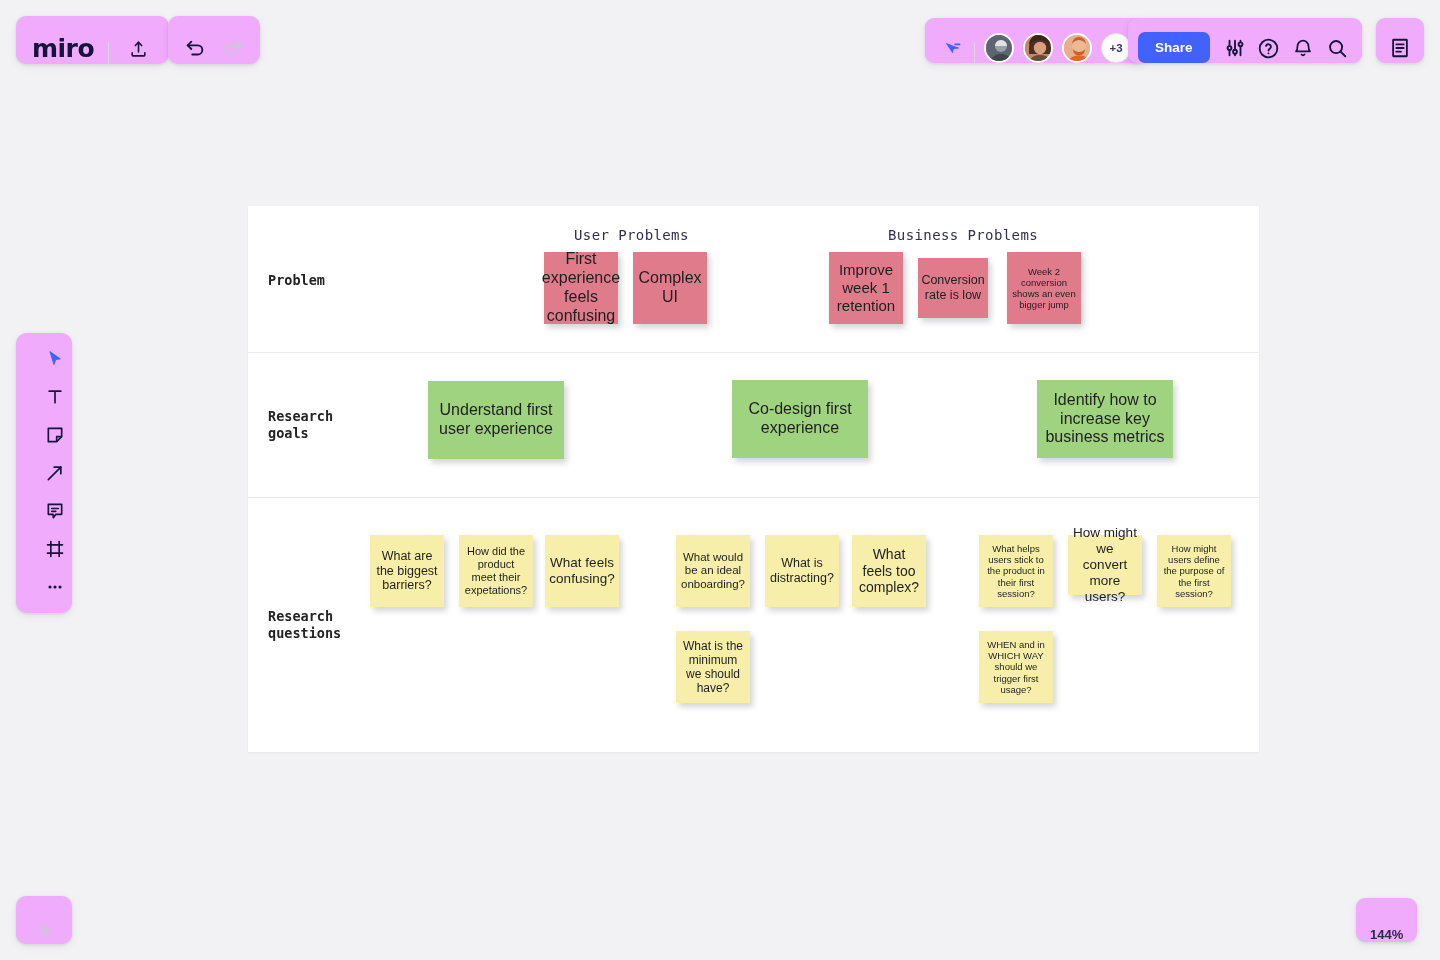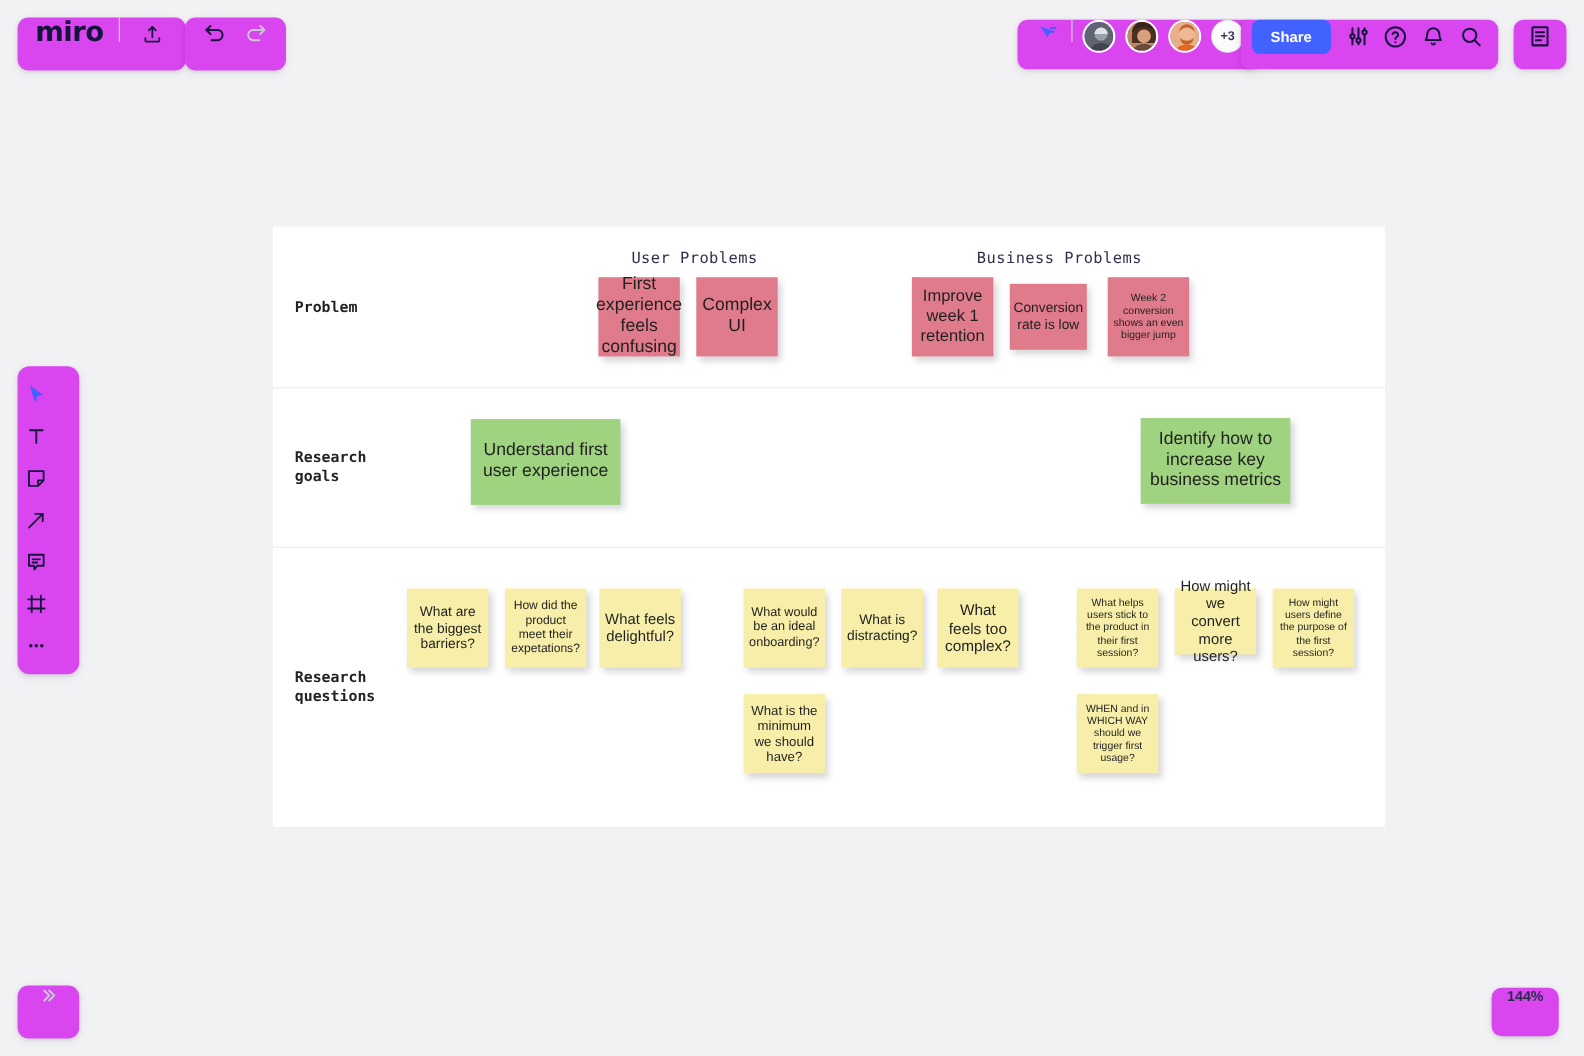--- a/index.html
+++ b/index.html
@@ -12,25 +12,25 @@
     background: #f2f2f4;
     font-family: "Liberation Sans", sans-serif;
     overflow: hidden;
     position: relative;
     -webkit-font-smoothing: antialiased;
   }
 
   
   .panel {
     position: absolute;
-    background: #d946ef;
+    background: #f0abfc;
     border-radius: 10px;
     box-shadow: 0 1px 3px rgba(20,20,43,0.10), 0 3px 10px rgba(20,20,43,0.06);
     display: flex;
-    align-items: flex-start;
+    align-items: flex-end;
   }
 
   
   #logo-panel {
     left: 16px; top: 16px;
     height: 48px;
     padding: 0 16px;
     gap: 14px;
   }
   .miro-logo {
@@ -388,24 +388,25 @@
     <div class="row-label" style="left: 20px; top: 202px;">Research
 goals</div>
     <div class="row-label" style="left: 20px; top: 402px;">Research
 questions</div>
     <div class="sticky pink" style="left: 296px; top: 46px; width: 74px; height: 72px; font-size: 16px;">First experience feels confusing</div>
     <div class="sticky pink" style="left: 385px; top: 46px; width: 74px; height: 72px; font-size: 16px;">Complex UI</div>
     <div class="sticky pink" style="left: 581px; top: 46px; width: 74px; height: 72px; font-size: 15px;">Improve week 1 retention</div>
     <div class="sticky pink" style="left: 670px; top: 52px; width: 70px; height: 60px; font-size: 12.5px;">Conversion rate is low</div>
     <div class="sticky pink" style="left: 759px; top: 46px; width: 74px; height: 72px; font-size: 9.5px;">Week 2 conversion shows an even bigger jump</div>
     <div class="sticky green" style="left: 180px; top: 175px; width: 136px; height: 78px; font-size: 16px;">Understand first user experience</div>
+    <div class="sticky green" style="left: 484px; top: 174px; width: 136px; height: 78px; font-size: 16px;">Co-design first experience</div>
     <div class="sticky green" style="left: 789px; top: 174px; width: 136px; height: 78px; font-size: 16px;">Identify how to increase key business metrics</div>
     <div class="sticky yellow" style="left: 122px; top: 329px; width: 74px; height: 72px; font-size: 12.5px;">What are the biggest barriers?</div>
     <div class="sticky yellow" style="left: 211px; top: 329px; width: 74px; height: 72px; font-size: 11px;">How did the product meet their expetations?</div>
-    <div class="sticky yellow" style="left: 297px; top: 329px; width: 74px; height: 72px; font-size: 13.5px;">What feels delightful?</div>
+    <div class="sticky yellow" style="left: 297px; top: 329px; width: 74px; height: 72px; font-size: 13.5px;">What feels confusing?</div>
     <div class="sticky yellow" style="left: 428px; top: 329px; width: 74px; height: 72px; font-size: 11.5px;">What would be an ideal onboarding?</div>
     <div class="sticky yellow" style="left: 517px; top: 329px; width: 74px; height: 72px; font-size: 12.5px;">What is distracting?</div>
     <div class="sticky yellow" style="left: 604px; top: 329px; width: 74px; height: 72px; font-size: 14px;">What feels too complex?</div>
     <div class="sticky yellow" style="left: 428px; top: 425px; width: 74px; height: 72px; font-size: 12px;">What is the minimum we should have?</div>
     <div class="sticky yellow" style="left: 731px; top: 329px; width: 74px; height: 72px; font-size: 9.5px;">What helps users stick to the product in their first session?</div>
     <div class="sticky yellow" style="left: 820px; top: 329px; width: 74px; height: 60px; font-size: 13.5px;">How might we convert more users?</div>
     <div class="sticky yellow" style="left: 909px; top: 329px; width: 74px; height: 72px; font-size: 9.5px;">How might users define the purpose of the first session?</div>
     <div class="sticky yellow" style="left: 731px; top: 425px; width: 74px; height: 72px; font-size: 9.5px;">WHEN and in WHICH WAY should we trigger first usage?</div>
   </div>
 

